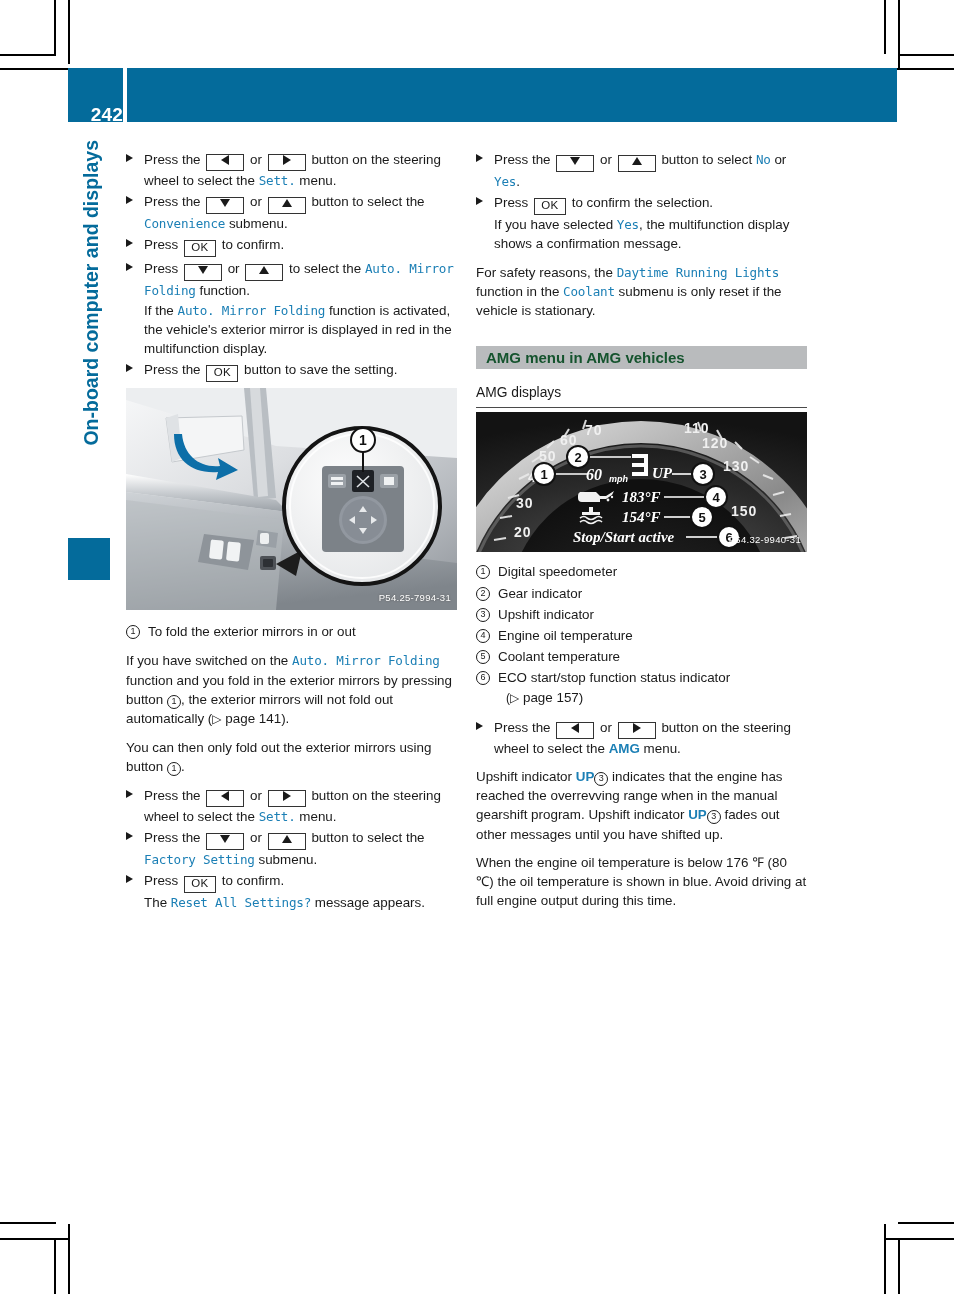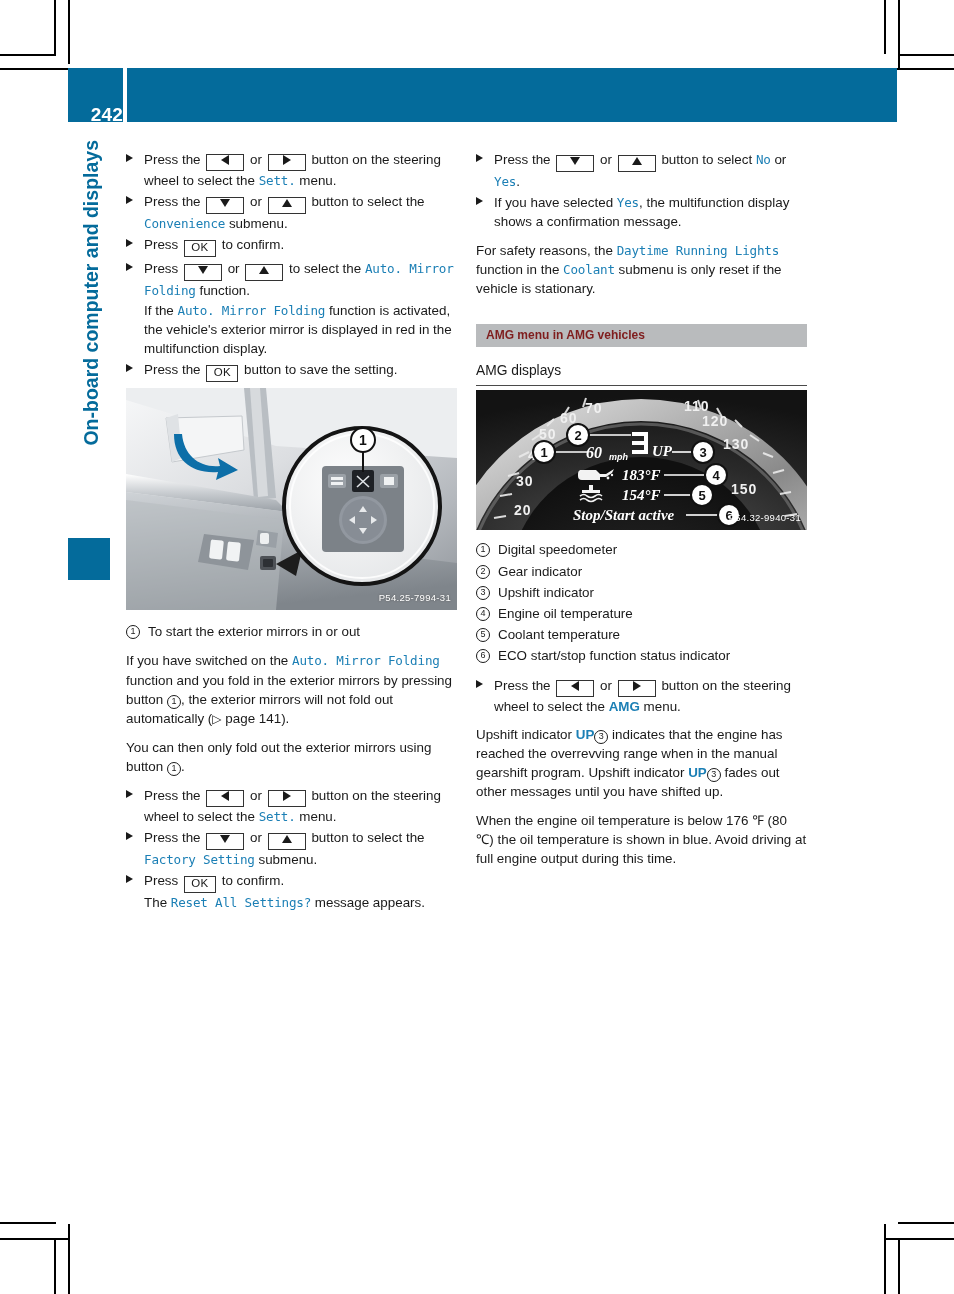--- a/index.html
+++ b/index.html
@@ -57,21 +57,21 @@
   .arw-d{border-top:8px solid #1a1a1a;border-left:5px solid transparent;border-right:5px solid transparent;}
   .arw-u{border-bottom:8px solid #1a1a1a;border-left:5px solid transparent;border-right:5px solid transparent;}
 
   
   .cnum{display:inline-block;width:12px;height:12px;border:1px solid #1a1a1a;border-radius:50%;
     font-size:9px;line-height:11px;text-align:center;vertical-align:0px;font-family:"Liberation Sans",sans-serif;}
   .pref-o{display:inline-block;font-size:12px;vertical-align:0;}
 
   
   .secbar{background:#b9bbbd;height:23px;line-height:23px;padding-left:10px;
-          font-weight:bold;font-size:12px;margin:0 0 14px 0;color:#7f1d1d;}
+          font-weight:bold;font-size:15px;margin:0 0 14px 0;color:#14532d;}
   .subhead{font-weight:normal;font-size:13.8px;margin:0 0 4px 0;padding-bottom:5px;
            border-bottom:1.6px solid #4a4a4a;}
   .subhead2{font-weight:bold;font-size:13.8px;margin:18px 0 3px 0;padding-bottom:5px;
            border-bottom:1.6px solid #4a4a4a;}
 
   
   .legend{margin:8px 0 10px 0;}
   .legrow{position:relative;padding-left:22px;margin-bottom:2px;}
   .legrow .cnum{position:absolute;left:0;top:3px;}
   .legsub{display:block;padding-left:8px;}
@@ -239,21 +239,21 @@
 
       <path d="M237,62 L237,84" stroke="#111" stroke-width="2"></path>
       <circle cx="237" cy="52" r="12" fill="#ffffff" stroke="#111" stroke-width="2"></circle>
       <text x="237" y="57" font-family="Liberation Sans, sans-serif" font-size="14" font-weight="bold" text-anchor="middle" fill="#111">1</text>
     </svg>
     <div class="figcode dark">P54.25-7994-31</div>
   </div>
 
   <div class="legrow" style="margin-bottom:10px;">
     <span class="cnum">1</span>
-    <span>To start the exterior mirrors in or out</span>
+    <span>To fold the exterior mirrors in or out</span>
   </div>
 
   <p>
     <span>If you have switched on the </span><span class="mono">Auto. Mirror Folding</span><span> function and you fold in the exterior mirrors by pressing button </span><span class="cnum">1</span><span>, the exterior mirrors will not fold out automatically (</span><span class="pref-o">▷</span>&nbsp;<span>page 141</span><span>).</span>
   </p>
 
   <p>
     <span>You can then only fold out the exterior mirrors using button </span><span class="cnum">1</span><span>.</span>
   </p>
 
@@ -287,20 +287,21 @@
   <div class="step">
     <span class="tri"></span>
     <span class="step-body">Press the
       <span class="key"><span class="arw arw-d"></span></span> or
       <span class="key"><span class="arw arw-u"></span></span>
       button to select <span class="mono">No</span> or <span class="mono">Yes</span>.</span>
   </div>
 
   <div class="step">
     <span class="tri"></span>
+    <span class="step-body">Press <span class="key ok">OK</span> to confirm the selection.</span>
     <span class="cont">If you have selected <span class="mono">Yes</span>, the multifunction display shows a confirmation message.</span>
   </div>
 
   <p style="margin-top:9px;">
     <span>For safety reasons, the </span><span class="mono">Daytime Running Lights</span><span> function in the </span><span class="mono">Coolant</span><span> submenu is only reset if the vehicle is stationary.</span>
   </p>
 
   <div class="secbar" style="margin-top:26px;">AMG menu in AMG vehicles</div>
 
   <div class="subhead">AMG displays</div>
@@ -440,20 +441,21 @@
       <span class="cnum">4</span>
       <span>Engine oil temperature</span>
     </div>
     <div class="legrow">
       <span class="cnum">5</span>
       <span>Coolant temperature</span>
     </div>
     <div class="legrow">
       <span class="cnum">6</span>
       <span>ECO start/stop function status indicator</span>
+      <span class="legsub"><span class="pref-o">(▷</span>&nbsp;<span>page 157</span>)</span>
     </div>
   </div>
 
   <div class="step" style="margin-bottom:9px;">
     <span class="tri"></span>
     <span class="step-body">Press the
       <span class="key"><span class="arw arw-l"></span></span> or
       <span class="key"><span class="arw arw-r"></span></span>
       button on the steering wheel to select the <span class="monob">AMG</span> menu.</span>
   </div>

